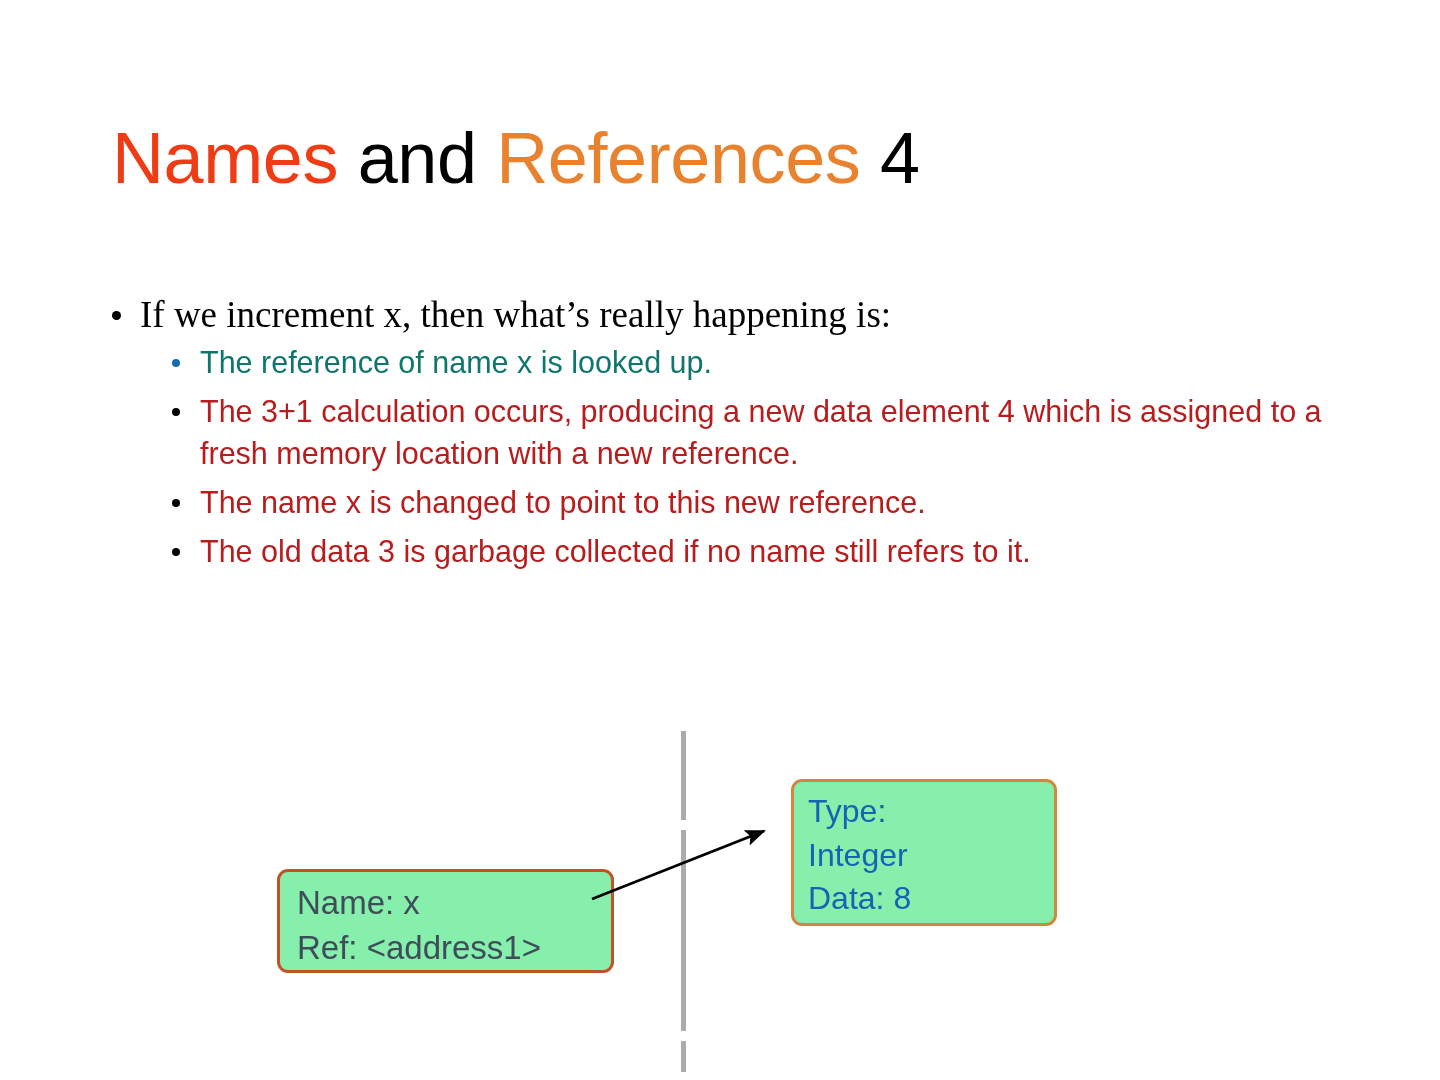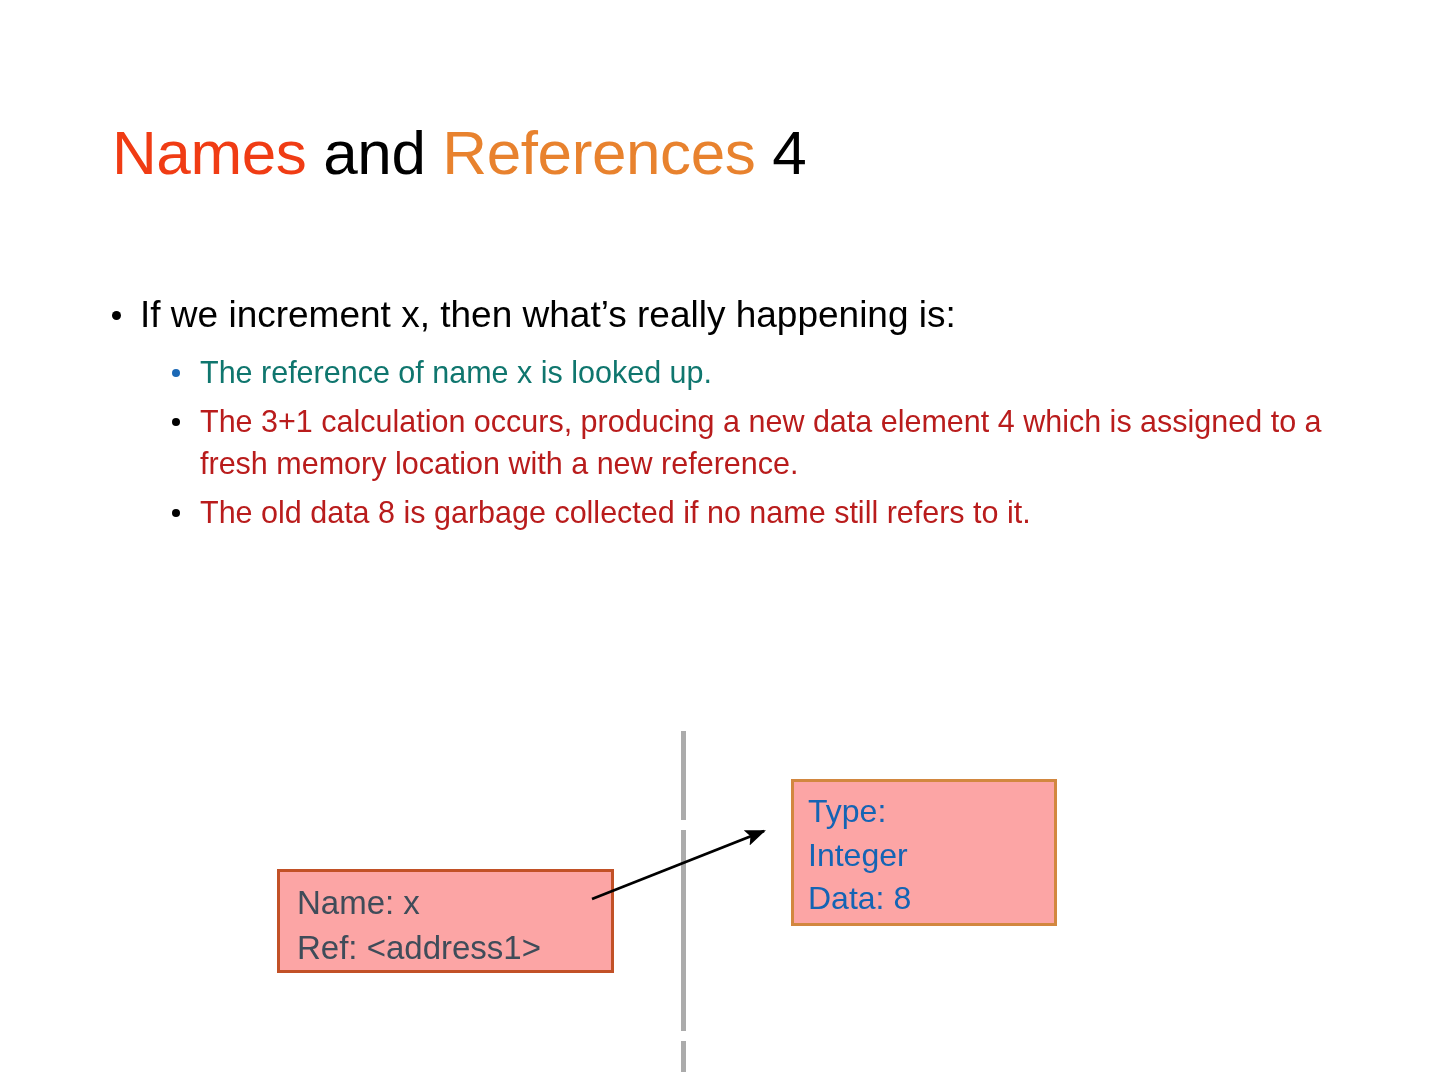--- a/index.html
+++ b/index.html
@@ -17,21 +17,21 @@
     background: #ffffff;
     overflow: hidden;
   }
 
   
   #title {
     position: absolute;
     left: 112px;
     top: 118px;
     width: 1240px;
-    font-size: 62px;
+    font-size: 72px;
     line-height: 1.12;
     letter-spacing: -0.4px;
     white-space: nowrap;
     color: #000000;
   }
   #title .w { display: inline; }
   .t-red    { color: #F03C14; }
   .t-black  { color: #000000; }
   .t-orange { color: #E8822E; }
 
@@ -42,21 +42,22 @@
     top: 292px;
     width: 1260px;
   }
 
   .lvl1 {
     position: relative;
     padding-left: 32px;
     font-size: 37px;
     line-height: 1.22;
     color: #000000;
-    margin-bottom: 14px;
+    margin-bottom: 4px;
+    font-family: Liberation Serif, serif;
   }
   .lvl1 > .dot {
     position: absolute;
     left: 4px;
     top: 0.50em;
     width: 9px;
     height: 9px;
     border-radius: 50%;
     background: #000000;
   }
@@ -112,21 +113,22 @@
     width: 5px;
     height: 10px;
     background: #ffffff;
   }
   .divider .gap.g1 { top: 89px; }
   .divider .gap.g2 { top: 300px; }
 
   .box {
     position: absolute;
     box-sizing: border-box;
-    background: #fca5a5;
+    background: #86efac;
+    border-radius: 11px;
   }
   .box .line {
     white-space: nowrap;
   }
 
   #box-name {
     left: 277px;
     top: 829px;
     width: 337px;
     height: 104px;
@@ -184,24 +186,28 @@
         <span class="dot"></span>
         <span class="txt">The reference of name x is looked up.</span>
       </div>
 
 
       <div class="lvl2 dark">
         <span class="dot"></span>
         <span class="txt">The 3+1 calculation occurs, producing a new data element 4 which is assigned to a fresh memory location with a new reference.</span>
       </div>
 
-
       <div class="lvl2 dark">
         <span class="dot"></span>
-        <span class="txt">The old data 8 is garbage collected if no name still refers to it.</span>
+        <span class="txt">The name x is changed to point to this new reference.</span>
+      </div>
+
+      <div class="lvl2 dark">
+        <span class="dot"></span>
+        <span class="txt">The old data 3 is garbage collected if no name still refers to it.</span>
       </div>
 
     </div>
   </div>
 
   <div id="diagram">
 
     <div class="divider">
       <span class="gap g1"></span>
       <span class="gap g2"></span>

